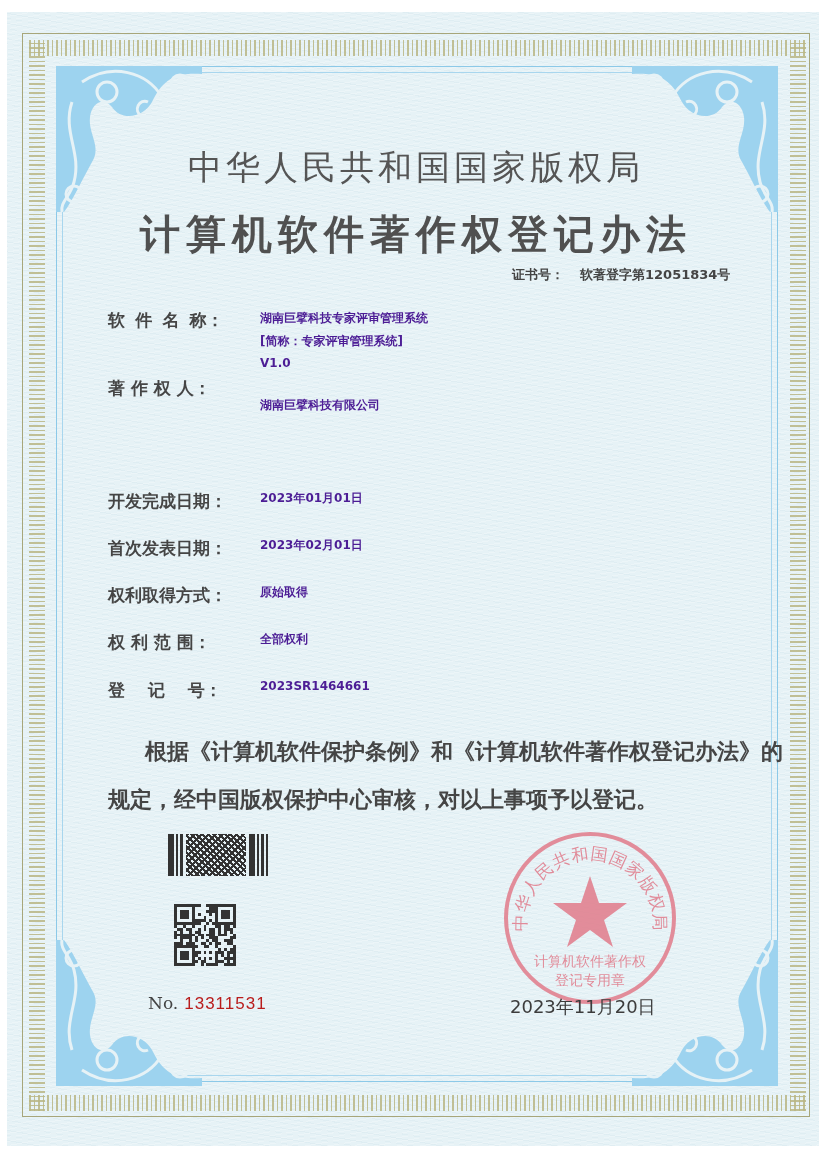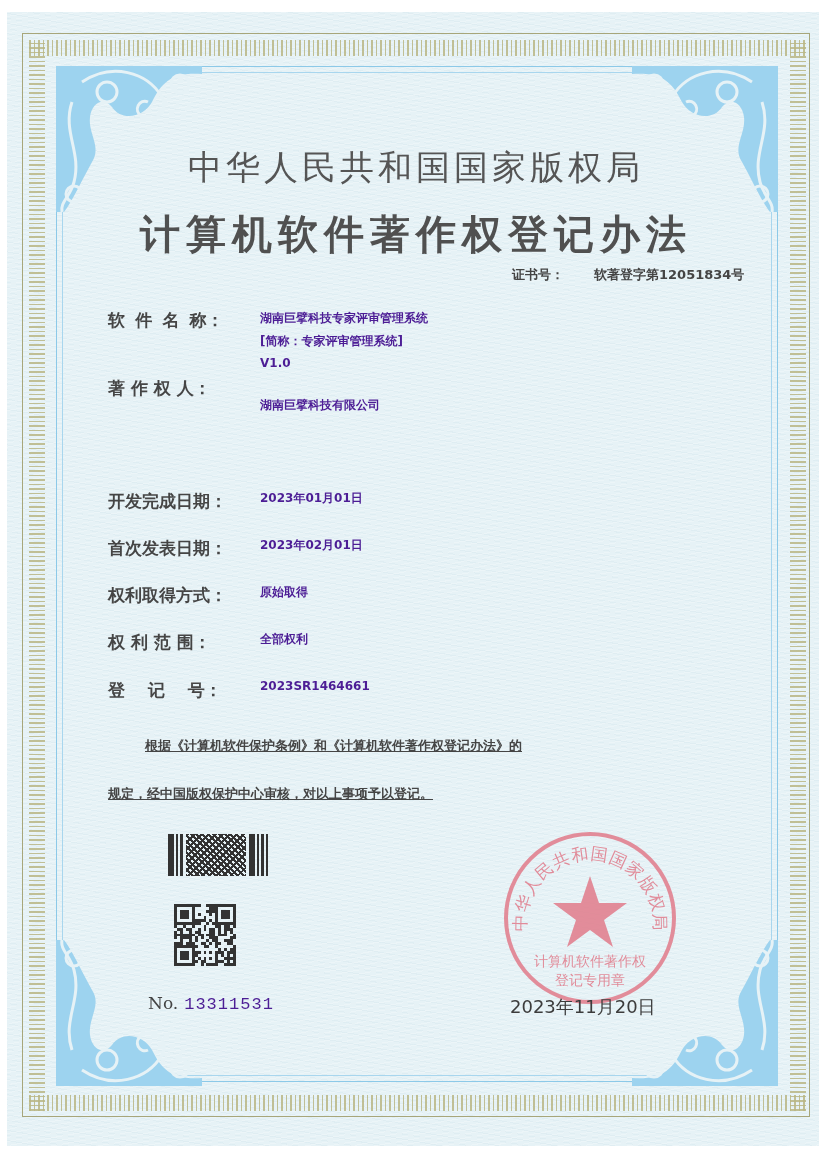--- a/index.html
+++ b/index.html
@@ -35,34 +35,34 @@
   .c-tr { left:622px; top:62px; transform:scaleX(-1); }
   .c-bl { left:52px; top:930px; transform:scaleY(-1); }
   .c-br { left:622px; top:930px; transform:scale(-1,-1); }
 
   .txt { position:absolute; color:#4b4b4b; white-space:nowrap; }
   .agency { left:0; width:832px; text-align:center; top:145px; font-size:34px; letter-spacing:4px;
             color:#555; font-family:"DejaVu Sans",sans-serif; }
   .cert-title { left:0; width:832px; text-align:center; top:207px; font-size:40px; letter-spacing:6px;
                 font-weight:bold; color:#505050; font-family:"DejaVu Serif",serif; }
   .cert-no { left:512px; top:266px; font-size:13px; font-weight:bold; color:#444; }
-  .cert-no .val { margin-left:30px; }
+  .cert-no .val { margin-left:16px; }
 
   .field-label { left:108px; font-size:17px; font-weight:bold; color:#454545; letter-spacing:0; }
   .field-value { left:260px; font-size:12px; color:#4c1d95;font-weight:bold; }
-  .para { font-size:13px; font-weight:bold; color:#454545;text-decoration:underline; }
+  .para { font-size:22px; font-weight:bold; color:#454545; }
 
   .barcode { position:absolute; left:168px; top:834px; width:120px; height:42px; display:flex; }
   .barcode span { display:block; height:100%; background:#333; }
   .qr { position:absolute; left:174px; top:904px; width:62px; height:62px;
         display:grid; grid-template-columns:repeat(21,1fr); grid-template-rows:repeat(21,1fr); }
   .qr i { display:block; }
   .qr i.b { background:#333; }
   .serial { position:absolute; left:148px; top:993px; font-size:17px; color:#444; font-family:"DejaVu Serif",serif; }
-  .serial .num { color:#4c1d95; margin-left:6px; font-family:Liberation Mono, monospace; letter-spacing:1px; }
+  .serial .num { color:#b91c1c; margin-left:6px; font-family:Liberation Sans, sans-serif; letter-spacing:1px; }
 
   .seal { position:absolute; left:500px; top:828px; width:180px; height:180px; }
   .issue-date { left:510px; top:995px; font-size:18px; color:#3c3c3c; }
 </style>
 </head>
 <body>
 
 <div class="paper"></div>
 <div class="gold-outer"></div>
 <div class="key-band key-top"></div>

